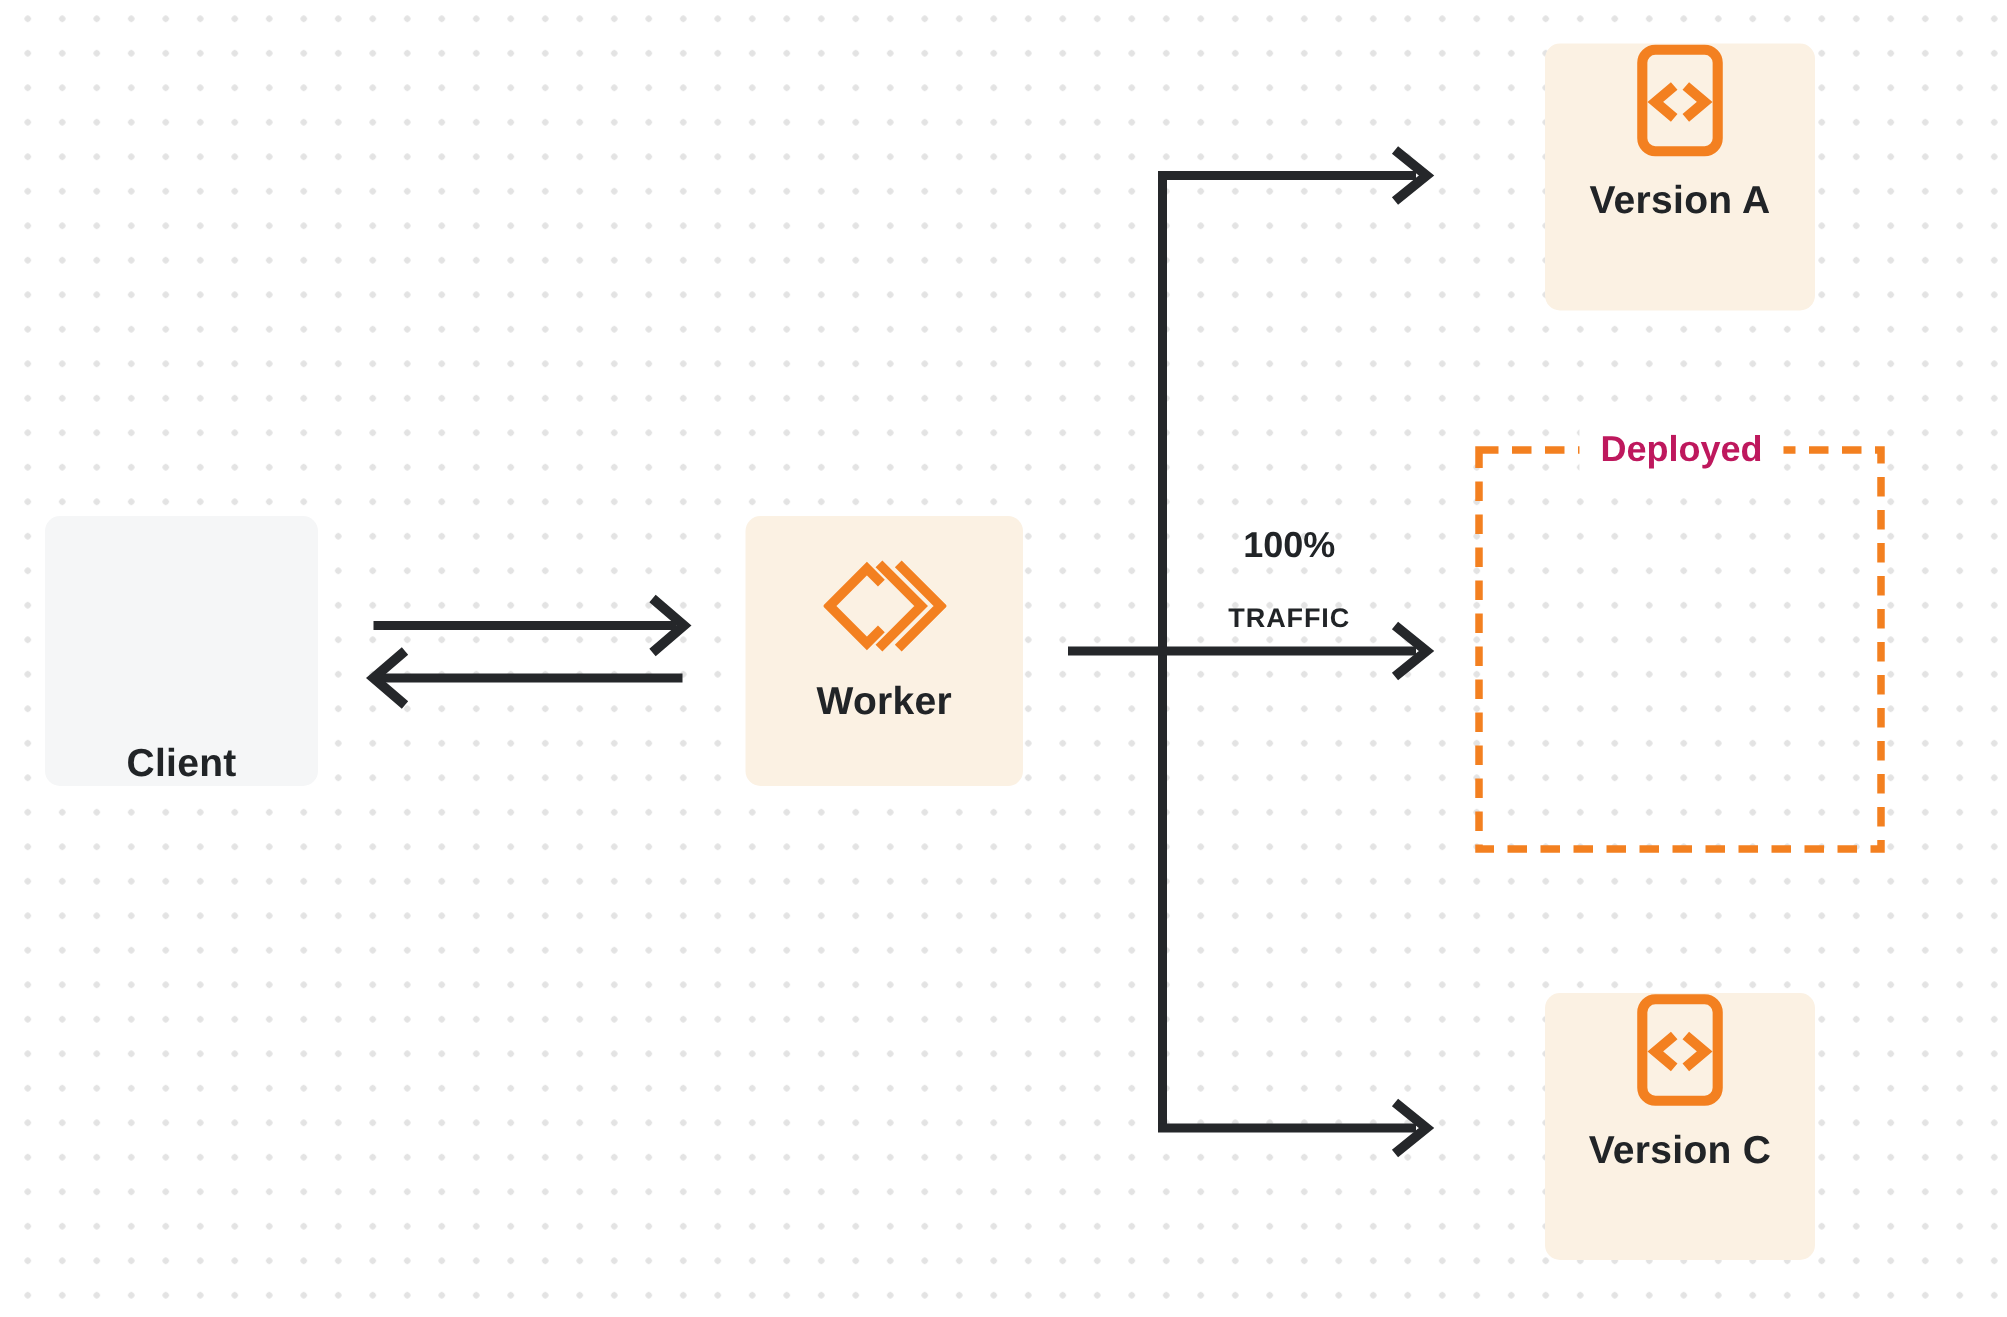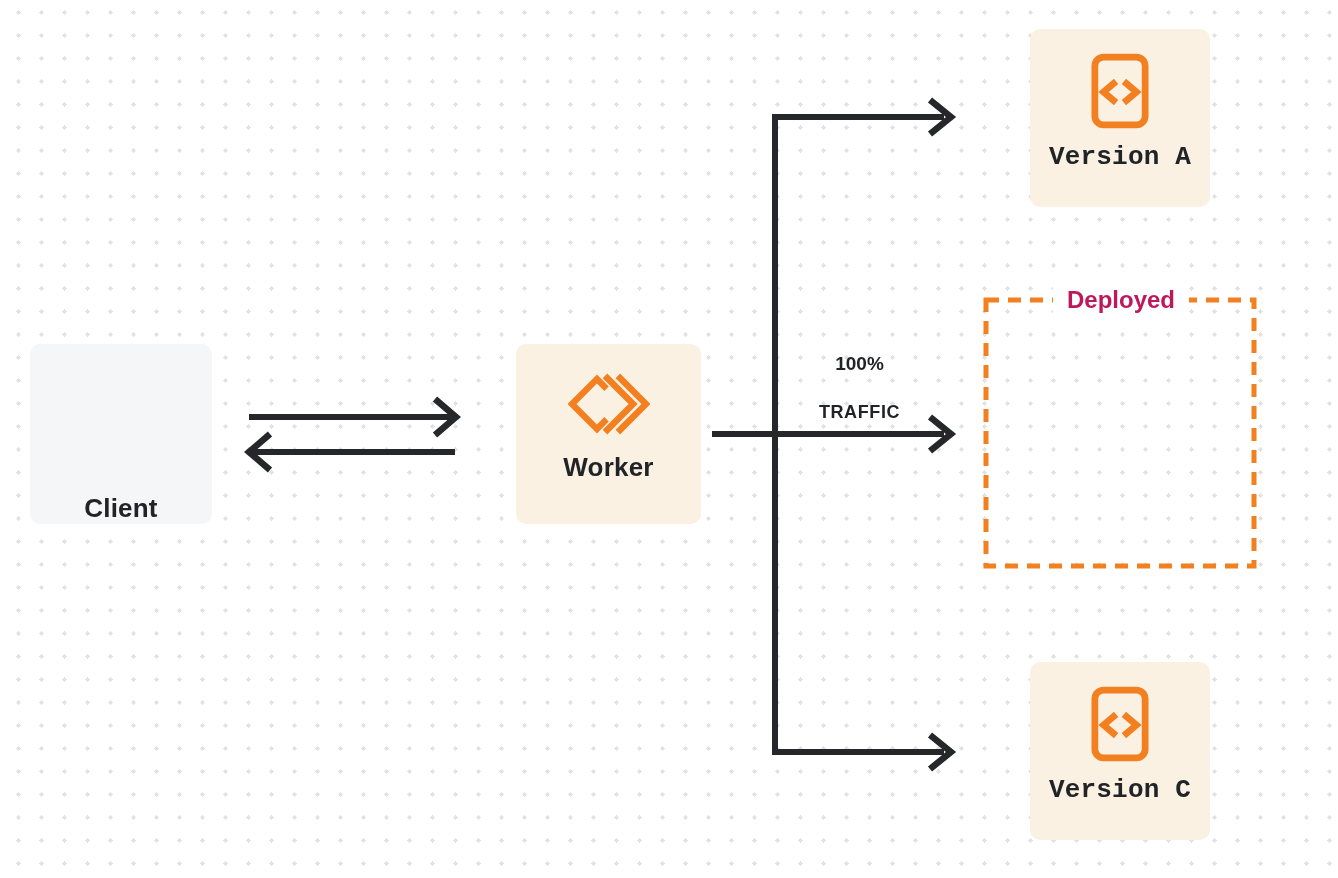--- a/index.html
+++ b/index.html
@@ -39,34 +39,32 @@
     font-weight: 700;
     color: #212427;
     letter-spacing: 0.2px;
   }
   .client-node {
     left: 30px; top: 344px;
     width: 182px; height: 180px;
     background: #f5f6f7;
   }
   .worker-node {
-    left: 516px; top: 344px;
+    left: 497px; top: 344px;
     width: 185px; height: 180px;
     background: #fbf1e3;
     justify-content: flex-start;
     padding-top: 24px;
   }
   .worker-node .node-label { margin-top: 12px; }
   .version-node {
     left: 1030px;
     width: 180px; height: 178px;
     background: #fbf1e3;
     justify-content: flex-start;
-    padding-top: 24px;
-    font-family: Liberation Mono, monospace;
   }
   .version-node .node-label { margin-top: 13px; }
   .version-a { top: 29px; }
   .version-b { top: 345px; }
   .version-c { top: 662px; }
 
   .deployed-label {
     position: absolute;
     left: 1121px;
     top: 284px;
@@ -83,21 +81,21 @@
     position: absolute;
     left: 777px;
     top: 352px;
     width: 165px;
     text-align: center;
     color: #212427;
     font-weight: 700;
   }
   .traffic-line1 {
     display: block;
-    font-size: 19px;
+    font-size: 24px;
     line-height: 24px;
   }
   .traffic-line2 {
     display: block;
     font-size: 18px;
     line-height: 24px;
     margin-top: 24px;
     letter-spacing: 0.6px;
   }
   .icon-svg { display: block; }

